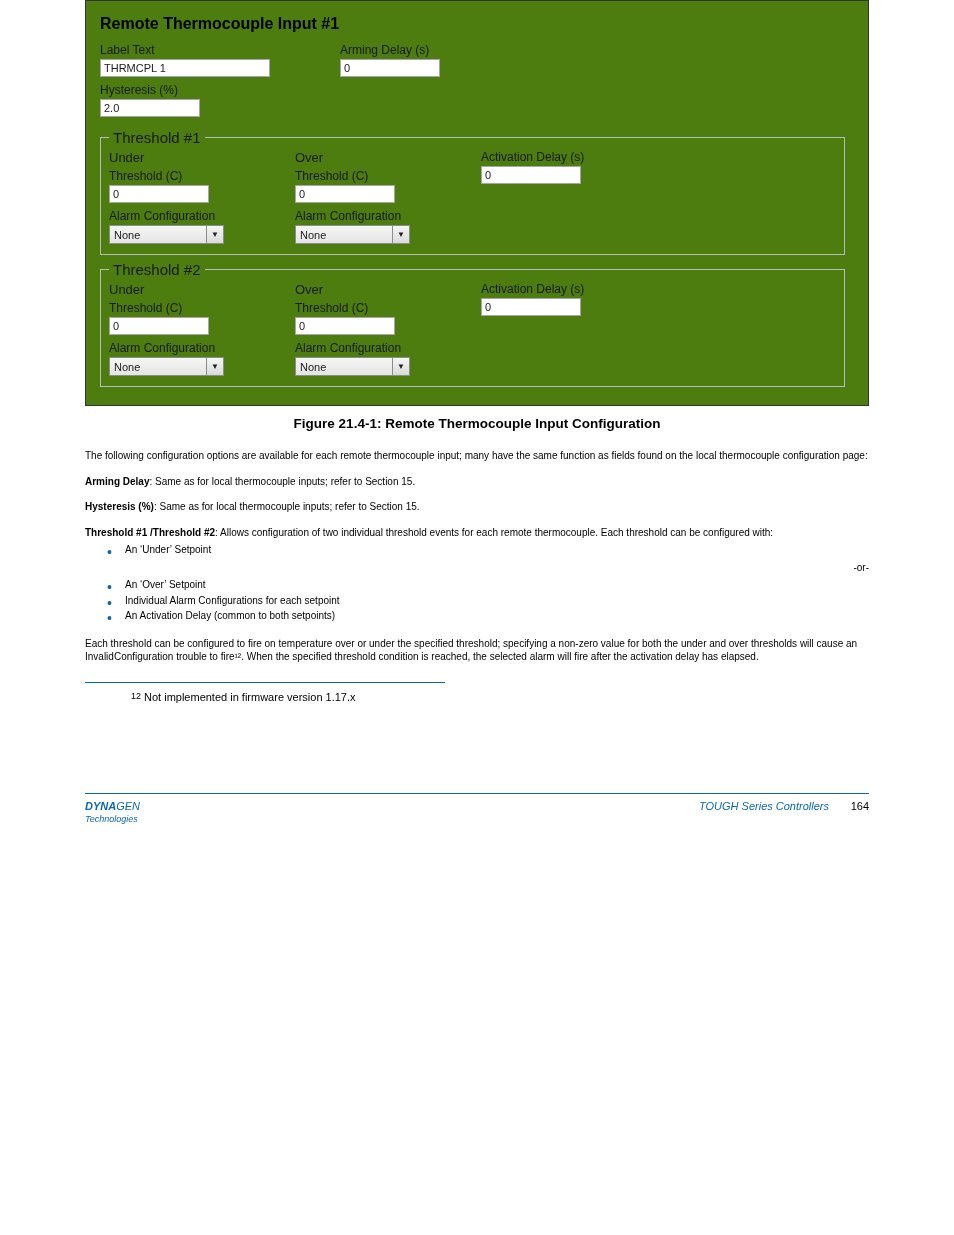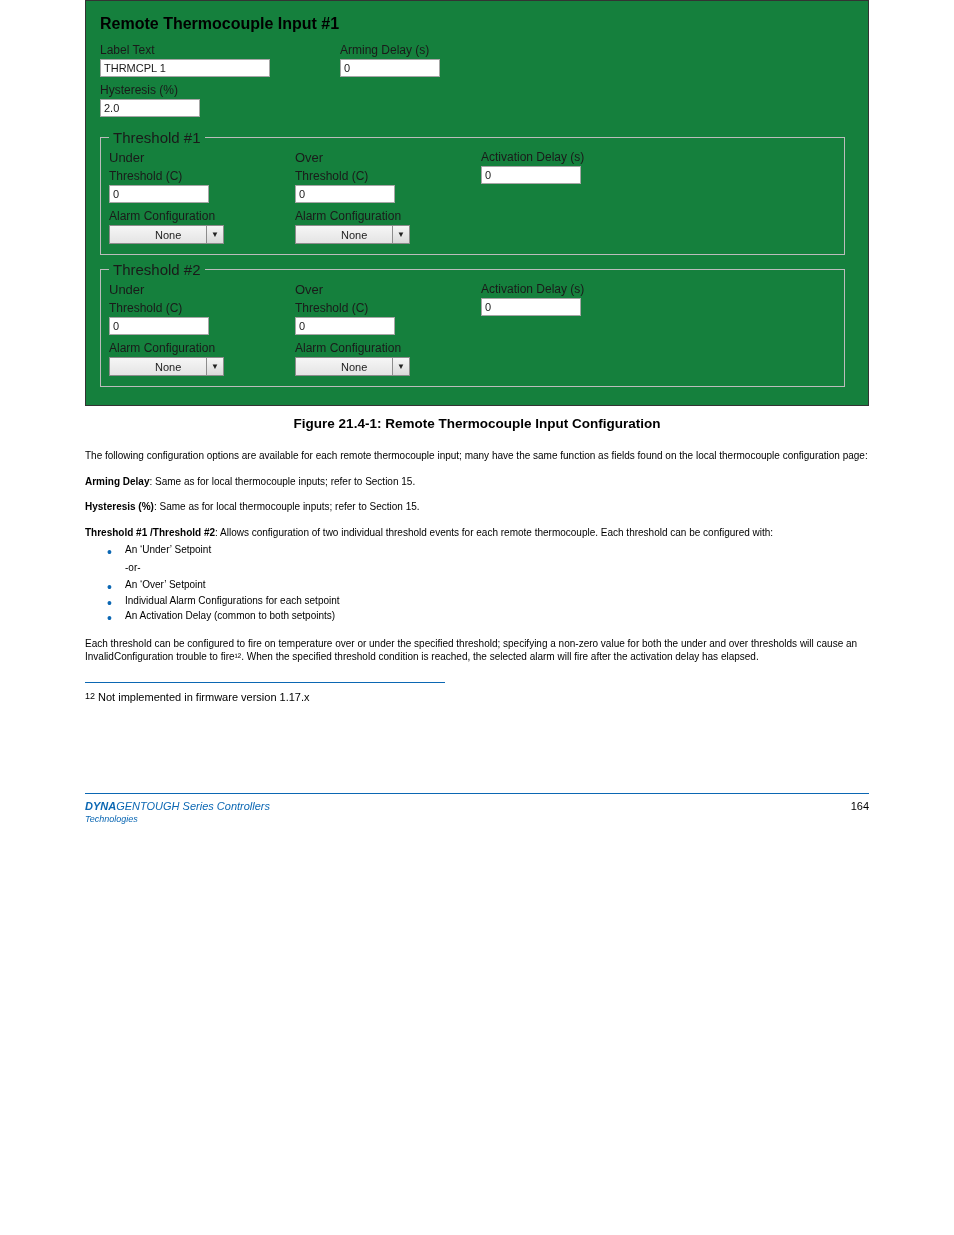--- a/index.html
+++ b/index.html
@@ -12,21 +12,21 @@
     color: #000;
     font-size: 12px;
   }
 
   .page { padding: 0 85px 40px 85px; }
 
   
   .panel-outer {
     border: 1px solid #333;
     padding: 10px 23px 14px 14px;
-    background: #15803d;
+    background: #4d7c0f;
   }
   .panel-title {
     font-size: 16px;
     font-weight: bold;
     margin: 4px 0 10px 0;
     color: #000;
   }
   .top-row {
     display: flex;
     gap: 30px;
@@ -69,21 +69,20 @@
     display:inline-flex;
     align-items:center;
     height:19px;
     border:1px solid #8c8c8c;
     background:linear-gradient(#f6f6f6,#e4e4e4);
     width:115px;
   }
   .f-select-val {
     flex:1; font-size:11px; padding:0 4px; color:#222;
     text-align:left;
-    margin-left:41px;
   }
   .f-select-btn {
     width:17px; height:100%;
     border-left:1px solid #8c8c8c;
     display:flex; align-items:center; justify-content:center;
     background:linear-gradient(#f6f6f6,#dadada);
     font-size:8px; color:#222;
   }
 
   
@@ -98,34 +97,34 @@
   }
   .opt-head { margin: 2px 0 2px 0; }
 
   .footnote-rule {
     width: 360px;
     border: none;
     border-top: 1px solid #0b67b3;
     margin: 18px 0 8px 0;
   }
   .footnote { font-size: 11px; color:#000; display:flex; }
-  .footnote .fn-num { font-size: 9px; vertical-align: super; margin-right:3px; }
+  .footnote .fn-num { font-size: 9px; vertical-align: super; margin-right:3px;margin-left:46px; }
   .footnote .fn-txt { flex:1; }
 
   .page-footer {
     border-top:1.5px solid #0b67b3;
     margin-top: 90px;
     padding-top:6px;
     display:flex;
     justify-content:space-between;
     font-size:11px;
     font-family: Arial, sans-serif;
   }
   .page-footer .f-left { font-style: italic; color:#0b67b3; max-width:200px; }
-  .page-footer .f-center { font-style: italic; color:#0b67b3; text-align:left; flex:1; }
+  .page-footer .f-center { font-style: italic; color:#0b67b3; text-align:right; flex:1; }
   .page-footer .f-right { color:#000; text-align:right; min-width:40px; }
 
 </style>
 </head>
 <body>
 
 <div class="page">
 
   <div class="panel-outer">
     <div class="panel-title">Remote Thermocouple Input #1</div>
@@ -223,21 +222,21 @@
       <span class="fname">Hysteresis (%)</span><span>: Same as for local thermocouple inputs; refer to Section 15.</span>
     </p>
 
     <p style="margin-bottom:4px;">
       <span class="fname">Threshold #1 /Threshold #2</span><span>: Allows configuration of two individual threshold events for each remote thermocouple. Each threshold can be configured with:</span>
     </p>
 
     <ul class="plain">
       <li>An ‘Under’ Setpoint</li>
     </ul>
-    <div style="margin: -10px 0 4px 40px;">-or-</div>
+    <div style="margin: -10px 0 4px 40px; text-align: right;">-or-</div>
     <ul class="plain">
       <li>An ‘Over’ Setpoint</li>
       <li>Individual Alarm Configurations for each setpoint</li>
       <li>An Activation Delay (common to both setpoints)</li>
     </ul>
 
     <p>Each threshold can be configured to fire on temperature over or under the specified threshold; specifying a non-zero value for both the under and over thresholds will cause an InvalidConfiguration trouble to fire¹². When the specified threshold condition is reached, the selected alarm will fire after the activation delay has elapsed.</p>
   </div>
 
   <hr class="footnote-rule">

